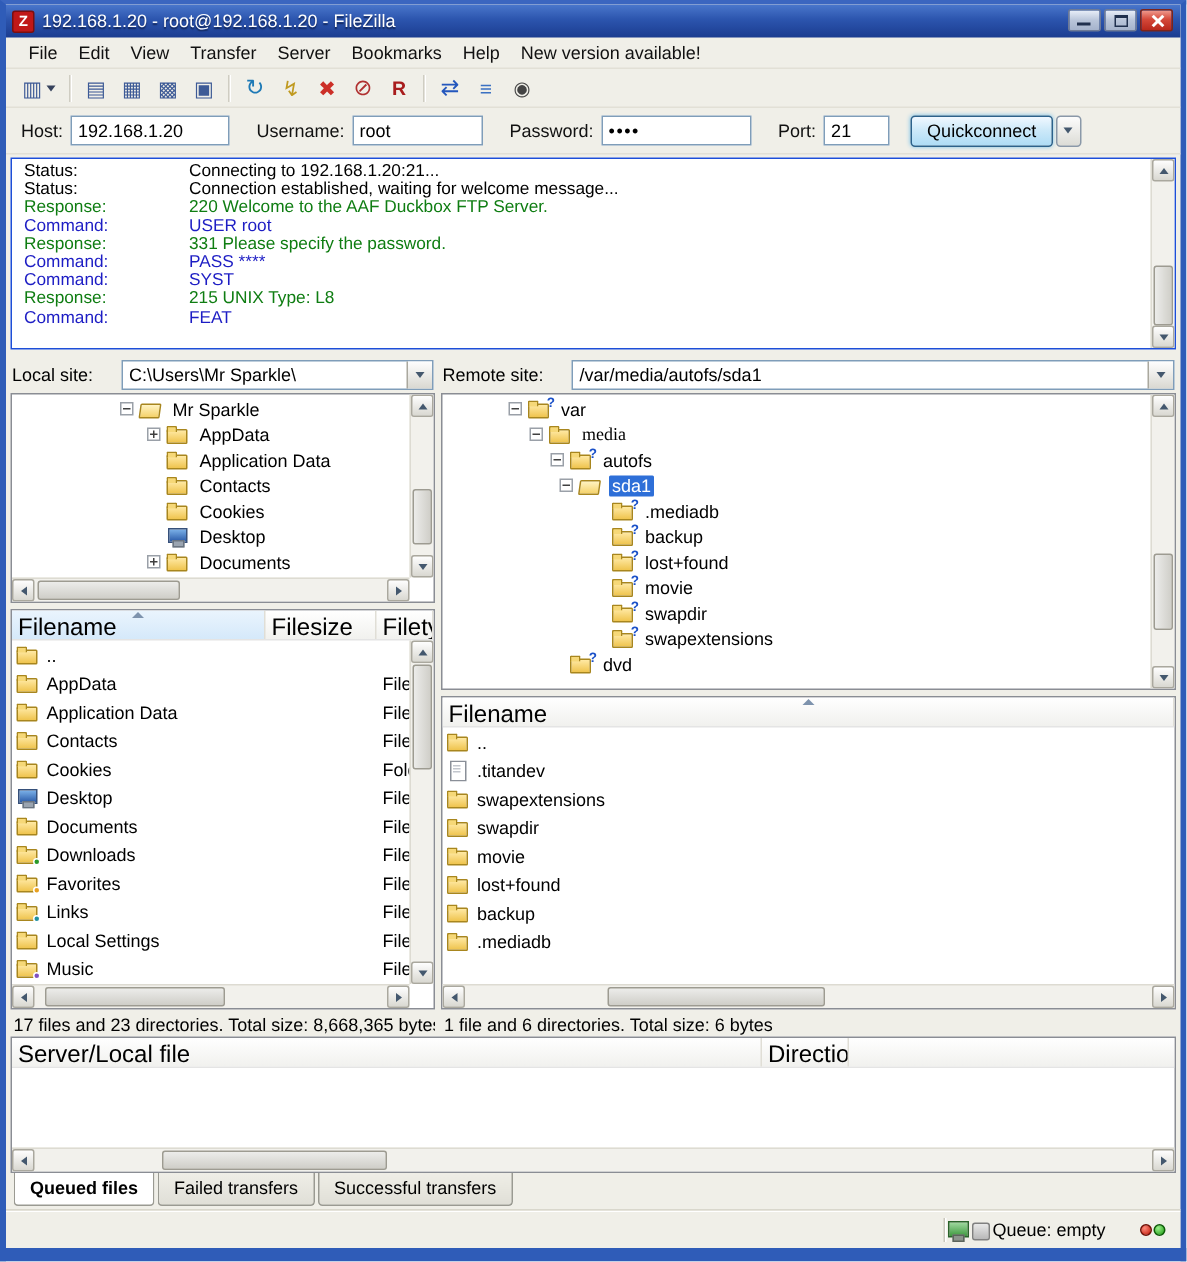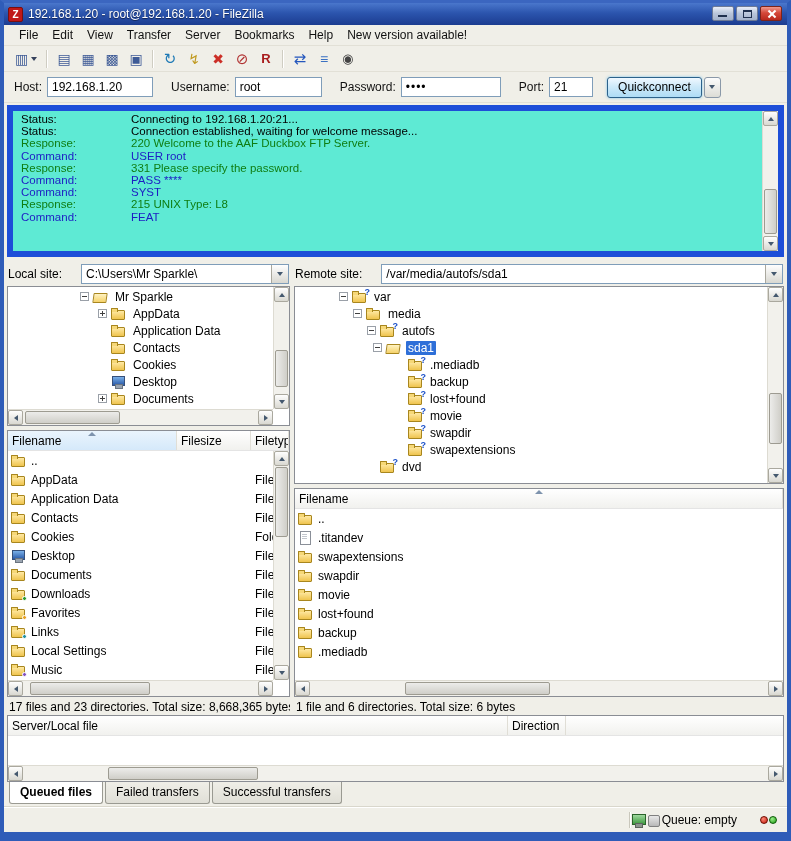--- a/index.html
+++ b/index.html
@@ -55,21 +55,21 @@
   .vscroll{position:absolute;top:0;right:0;bottom:0;width:16px;background:#f2f1ec;border-left:1px solid #dddbd2;z-index:3}
   .vscroll .sb-btn{position:absolute;left:0;right:0;height:15px;background:linear-gradient(#fefefe,#d9d8d1);border:1px solid #aaa89e;border-radius:2px;display:flex;align-items:center;justify-content:center}
   .vscroll .sb-btn.top{top:0}.vscroll .sb-btn.bot{bottom:0}
   .vscroll .sb-thumb{position:absolute;left:1px;right:1px;background:linear-gradient(90deg,#ececea,#cfcec8);border:1px solid #9d9b91;border-radius:2px}
   .hscroll{position:absolute;left:0;right:0;bottom:0;height:16px;background:#f2f1ec;border-top:1px solid #dddbd2;z-index:2}
   .hscroll .sb-btn{position:absolute;top:0;bottom:0;width:15px;background:linear-gradient(#fefefe,#d9d8d1);border:1px solid #aaa89e;border-radius:2px;display:flex;align-items:center;justify-content:center}
   .hscroll .sb-btn.lft{left:0}.hscroll .sb-btn.rgt{right:0}
   .hscroll .sb-thumb{position:absolute;top:1px;bottom:1px;background:linear-gradient(#ececea,#cfcec8);border:1px solid #9d9b91;border-radius:2px}
 
   
-  .logpane{height:152px;flex:none;margin:2px 3px;background:#5eead4;border:6px solid #1d4ed8;position:relative;overflow:hidden}
+  .logpane{height:128px;flex:none;margin:2px 3px;background:#ffffff;border:1px solid #1d4ed8;position:relative;overflow:hidden}
   .log-body{position:absolute;top:1px;left:0;right:16px;bottom:0;overflow:hidden;padding:1px 0 0 8px;font-size:11.5px;line-height:12.2px}
   .log-row{white-space:nowrap}
   .log-type{display:inline-block;width:110px}
   .log-row.status .log-type,.log-row.status .log-text{color:#000}
   .log-row.response .log-type,.log-row.response .log-text{color:#0f7d12}
   .log-row.command .log-type,.log-row.command .log-text{color:#1d1dc4}
 
   
   .main{flex:none;height:454px;display:flex;padding:3px;gap:4px}
   .col{display:flex;flex-direction:column}
@@ -96,21 +96,21 @@
 
   .splitgap{height:4px;flex:none}
 
   
   .listpane{position:relative;background:#fff;border:1px solid #8a8d94;flex:none;overflow:hidden}
   .listpane.local{height:267px}
   .listpane.remote{height:209px}
   .list-header{height:20px;display:grid;border-bottom:1px solid #e4e4e4;background:linear-gradient(#ffffff,#f1f1ee)}
   .list-header.local{grid-template-columns:169px 74px 1fr}
   .list-header.remote{grid-template-columns:1fr}
-  .hdr-cell{position:relative;border-right:1px solid #e0ded6;padding:3px 4px 0 4px;font-size:12px;white-space:nowrap;overflow:hidden}
+  .hdr-cell{position:relative;border-right:1px solid #e0ded6;padding:3px 4px 0 4px;font-size:16px;white-space:nowrap;overflow:hidden}
   .hdr-cell.sorted{background:linear-gradient(#eaf4fd,#d5e9fa)}
   .sort-up{position:absolute;top:1px;left:50%;margin-left:-4px;width:0;height:0;border-left:4px solid transparent;border-right:4px solid transparent;border-bottom:4px solid #7e93ad}
   .list-body{position:absolute;top:20px;left:0;right:16px;bottom:16px;overflow:hidden}
   .listpane.remote .list-body{right:0}
   .flist-row{height:19px;display:grid;grid-template-columns:169px 74px 1fr;align-items:center;font-size:12px;white-space:nowrap}
   .flist-row.remote{grid-template-columns:1fr}
   .cell{overflow:hidden;white-space:nowrap}
   .cell.name{display:flex;align-items:center;padding-left:3px}
   .cell.size{text-align:right;padding-right:8px}
   .cell.type{padding-left:4px}
@@ -488,21 +488,21 @@
       </div>
       <div class="treepane remote">
         <div class="tree-body">
             <div class="tree-row" style="padding-left: 44px;">
               <span class="expander minus"></span>
               <span class="fico folder-question">
                 <i class="q">?</i>
               </span>
               <span class="tree-label">var</span>
             </div>
-            <div class="tree-row" style="padding-left: 58px;">
+            <div class="tree-row" style="padding-left: 58px; font-family: Liberation Serif, serif;">
               <span class="expander minus"></span>
               <span class="fico folder"></span>
               <span class="tree-label">media</span>
             </div>
             <div class="tree-row" style="padding-left: 72px;">
               <span class="expander minus"></span>
               <span class="fico folder-question">
                 <i class="q">?</i>
               </span>
               <span class="tree-label">autofs</span>

